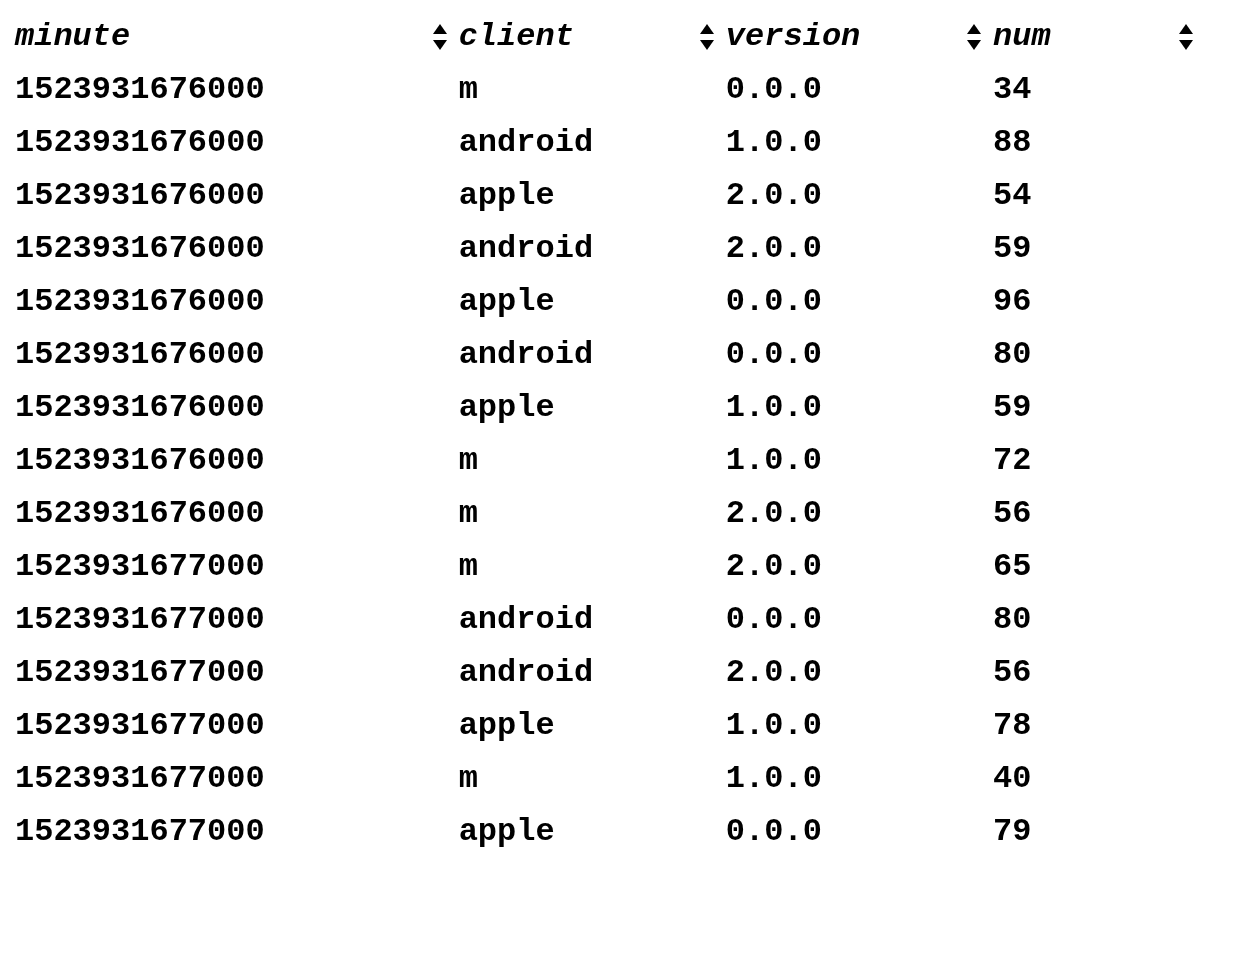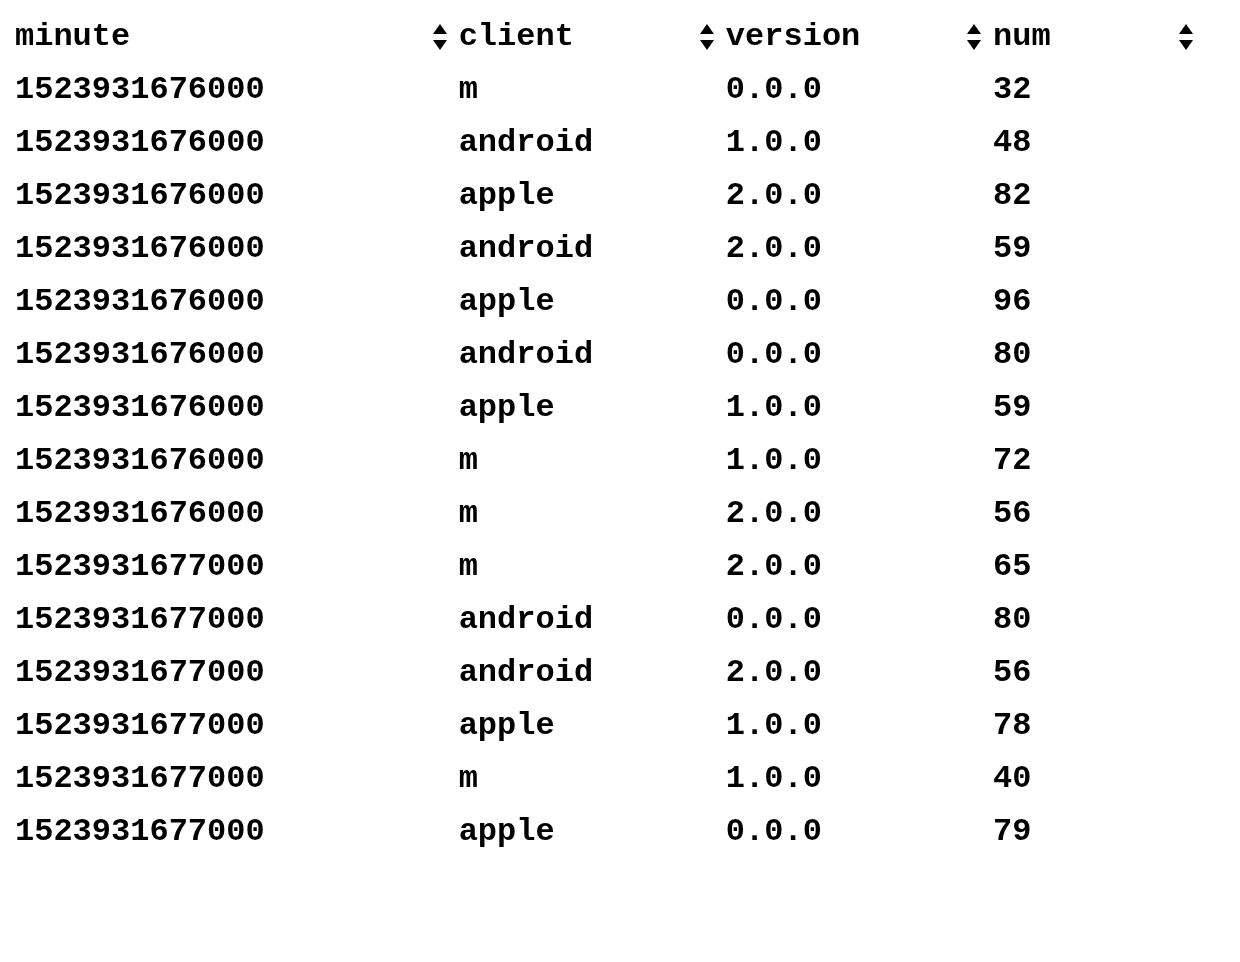--- a/index.html
+++ b/index.html
@@ -24,20 +24,21 @@
     }
     th, td {
       text-align: left;
       padding: 8px 0;
       white-space: nowrap;
       vertical-align: middle;
     }
     th {
       font-weight: bold;
       position: relative;
+      font-style: italic;
     }
     .col-minute { width: 440px; }
     .col-client { width: 265px; }
     .col-version { width: 265px; }
     .col-num { width: 200px; }
     .col-extra { width: 30px; }
     .sort-icon {
       display: inline-block;
       width: 22px;
       height: 26px;
@@ -123,35 +124,35 @@
           </svg>
         </span>
       </th>
     </tr>
   </thead>
   <tbody id="table-body">
   <tr>
         <td>1523931676000</td>
         <td>m</td>
         <td>0.0.0</td>
-        <td>32</td>
-        <td></td>
-      </tr>
-      <tr>
-        <td>1523931676000</td>
-        <td>android</td>
-        <td>1.0.0</td>
-        <td>48</td>
-        <td></td>
-      </tr>
-      <tr>
-        <td>1523931676000</td>
-        <td>apple</td>
-        <td>2.0.0</td>
-        <td>82</td>
+        <td>34</td>
+        <td></td>
+      </tr>
+      <tr>
+        <td>1523931676000</td>
+        <td>android</td>
+        <td>1.0.0</td>
+        <td>88</td>
+        <td></td>
+      </tr>
+      <tr>
+        <td>1523931676000</td>
+        <td>apple</td>
+        <td>2.0.0</td>
+        <td>54</td>
         <td></td>
       </tr>
       <tr>
         <td>1523931676000</td>
         <td>android</td>
         <td>2.0.0</td>
         <td>59</td>
         <td></td>
       </tr>
       <tr>

